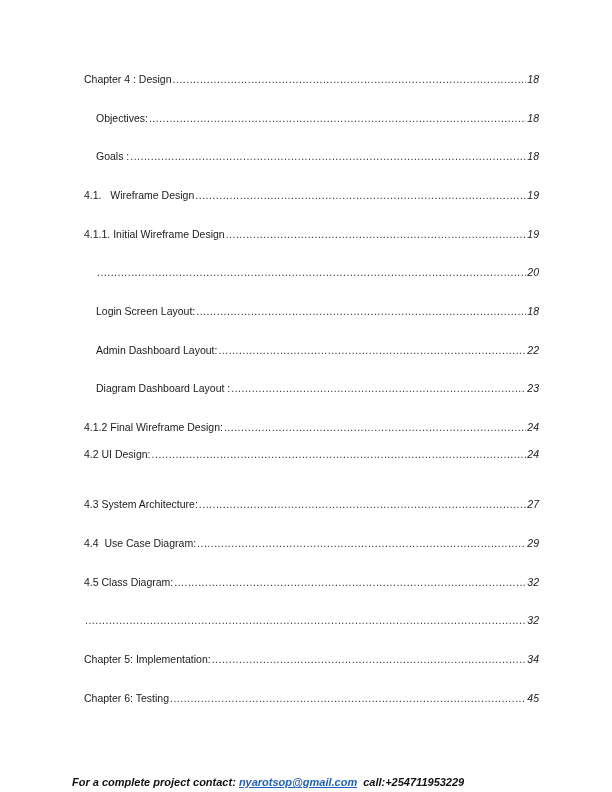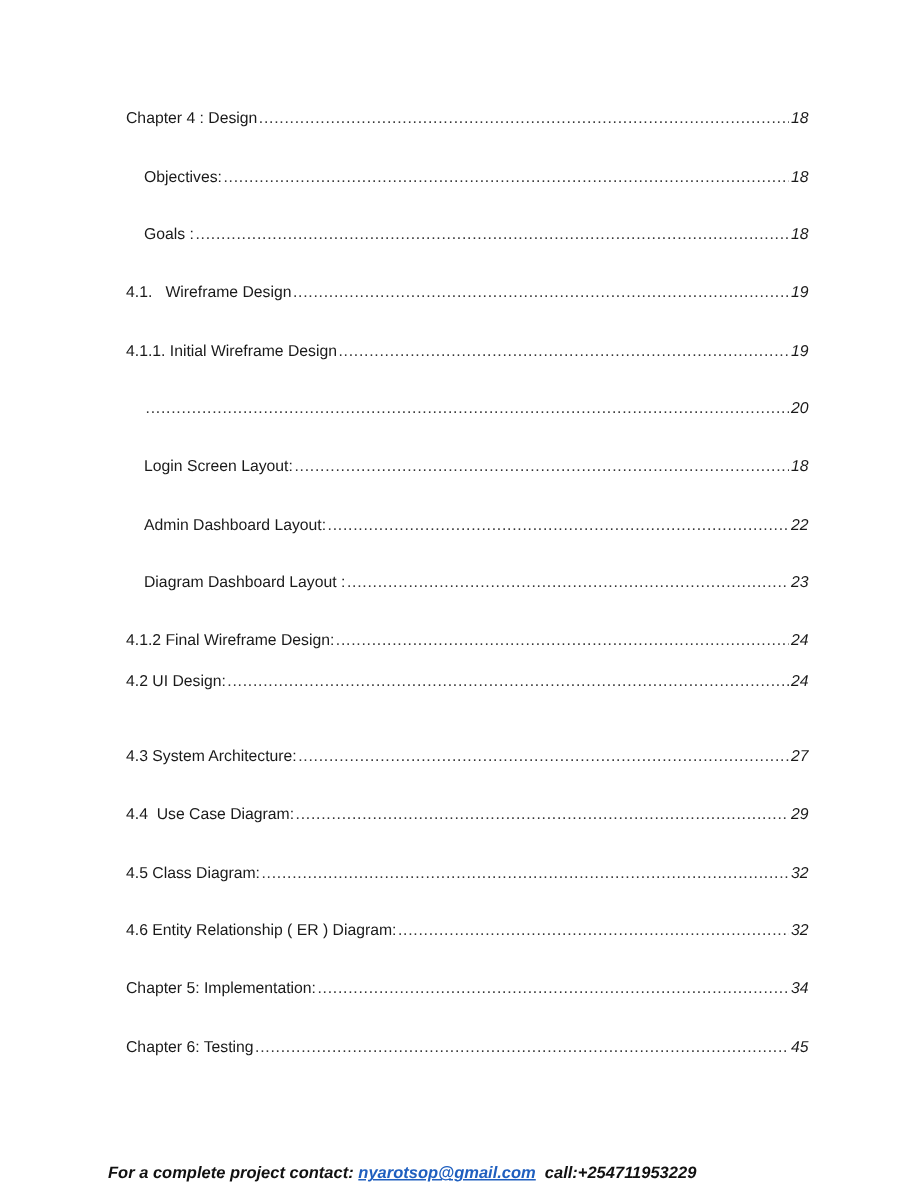--- a/index.html
+++ b/index.html
@@ -135,21 +135,20 @@
     <span class="label">4.4&nbsp;&nbsp;Use Case Diagram: </span>
     <span class="leader"></span>
     <span class="page">29</span>
   </div>
   <div class="toc-entry lvl1" style="top:576px">
     <span class="label">4.5 Class Diagram: </span>
     <span class="leader"></span>
     <span class="page">32</span>
   </div>
   <div class="toc-entry lvl1" style="top:614px">
-    <span class="label">4.6 Entity Relationship ( ER ) Diagram: </span>
     <span class="leader"></span>
     <span class="page">32</span>
   </div>
   <div class="toc-entry lvl0" style="top:653px">
     <span class="label">Chapter 5: Implementation:</span>
     <span class="leader"></span>
     <span class="page">34</span>
   </div>
   <div class="toc-entry lvl0" style="top:692px">
     <span class="label">Chapter 6: Testing</span>

